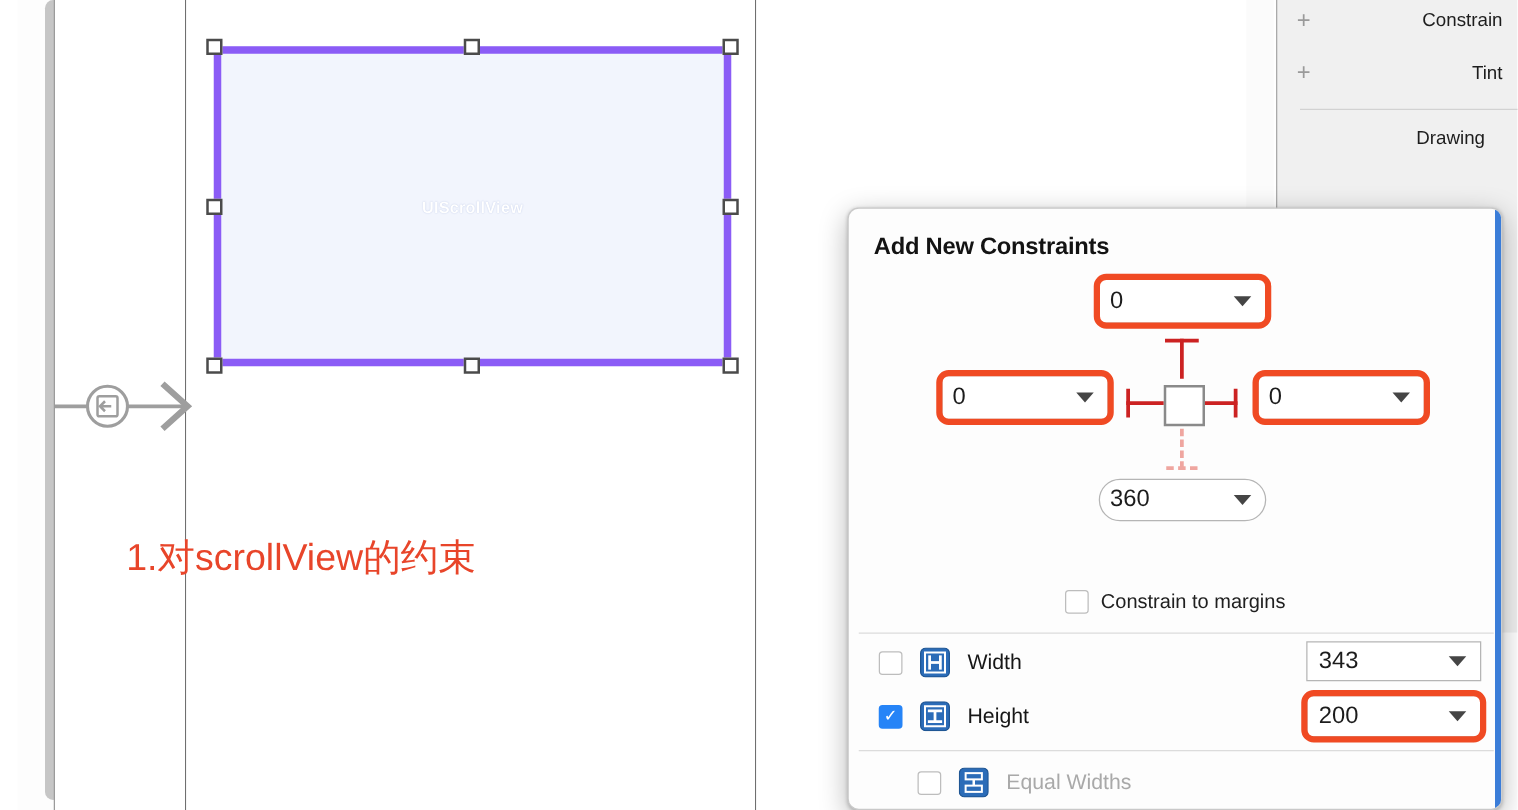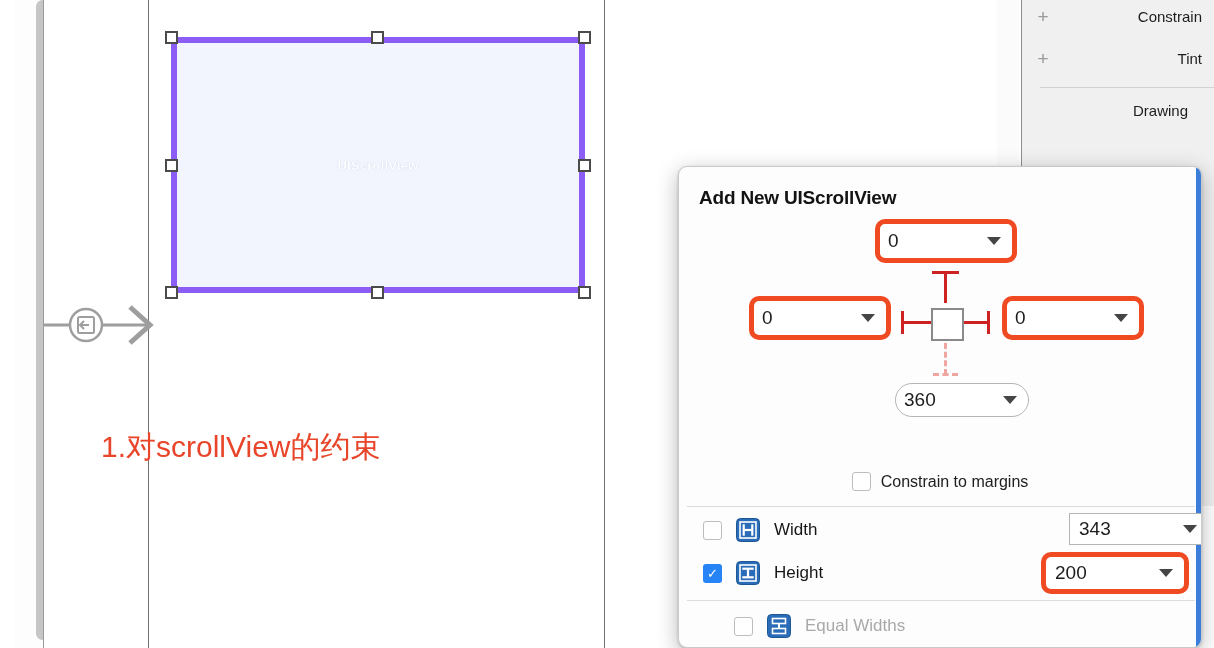--- a/index.html
+++ b/index.html
@@ -201,21 +201,21 @@
   <div class="insp-row" style="left:14px;top:96px;width:162px;">
     <span class="insp-label" style="flex:1;text-align:right;padding-right:10px;">Drawing</span>
   </div>
 
 </div>
 
 <div id="popover">
 
   <div id="popover-scrollbar"></div>
 
-  <div id="popover-title">Add New UIScrollView</div>
+  <div id="popover-title">Add New Constraints</div>
 
   <div class="strut-solid" style="left:265px;top:104px;width:3px;height:32px;"></div>
   <div class="strut-solid" style="left:253px;top:104px;width:27px;height:3px;"></div>
 
   <div class="strut-solid" style="left:222px;top:154px;width:32px;height:3px;"></div>
   <div class="strut-solid" style="left:222px;top:144px;width:3px;height:23px;"></div>
 
   <div class="strut-solid" style="left:279px;top:154px;width:32px;height:3px;"></div>
   <div class="strut-solid" style="left:308px;top:144px;width:3px;height:23px;"></div>
 
@@ -235,21 +235,21 @@
     <span class="caret"></span>
   </div>
   <div class="hi-ring" style="left:70px;top:129px;width:142px;height:44px;"></div>
 
   <div class="combo" style="left:327px;top:133px;width:134px;height:36px;">
     <span class="val">0</span>
     <span class="caret"></span>
   </div>
   <div class="hi-ring" style="left:323px;top:129px;width:142px;height:44px;"></div>
 
-  <div class="combo" style="left:216px;top:216px;width:134px;height:34px;border-radius:17px;">
+  <div class="combo" style="left:200px;top:216px;width:134px;height:34px;border-radius:17px;">
     <span class="val">360</span>
     <span class="caret"></span>
   </div>
 
 
   <div id="margins-row" style="top:305px;">
     <span class="empty-check"></span>
     <span class="lbl">Constrain to margins</span>
   </div>
 
@@ -259,21 +259,21 @@
     <span class="empty-check chk"></span>
     <svg class="glyph" width="24" height="24" viewBox="0 0 24 24">
       <rect x="0.5" y="0.5" width="23" height="23" rx="4" fill="#2b6cb8" stroke="#1f5694"></rect>
       <rect x="4" y="4" width="16" height="16" fill="none" stroke="#ffffff" stroke-width="1.6"></rect>
       <rect x="6.6" y="6.3" width="2.2" height="11.4" fill="#ffffff"></rect>
       <rect x="15.2" y="6.3" width="2.2" height="11.4" fill="#ffffff"></rect>
       <rect x="8" y="10.9" width="8" height="2.2" fill="#ffffff"></rect>
     </svg>
     <span class="name">Width</span>
   </div>
-  <div class="dimcombo" style="left:366px;top:346px;margin-left:24px;">
+  <div class="dimcombo" style="left:366px;top:346px;">
     <span class="val">343</span>
     <span class="caret"></span>
   </div>
 
   <div class="dim-row" style="top:385px;">
     <span class="chk-on chk">✓</span>
     <svg class="glyph" width="24" height="24" viewBox="0 0 24 24">
       <rect x="0.5" y="0.5" width="23" height="23" rx="4" fill="#2b6cb8" stroke="#1f5694"></rect>
       <rect x="4" y="4" width="16" height="16" fill="none" stroke="#ffffff" stroke-width="1.6"></rect>
       <rect x="6.3" y="6.6" width="11.4" height="2.2" fill="#ffffff"></rect>

